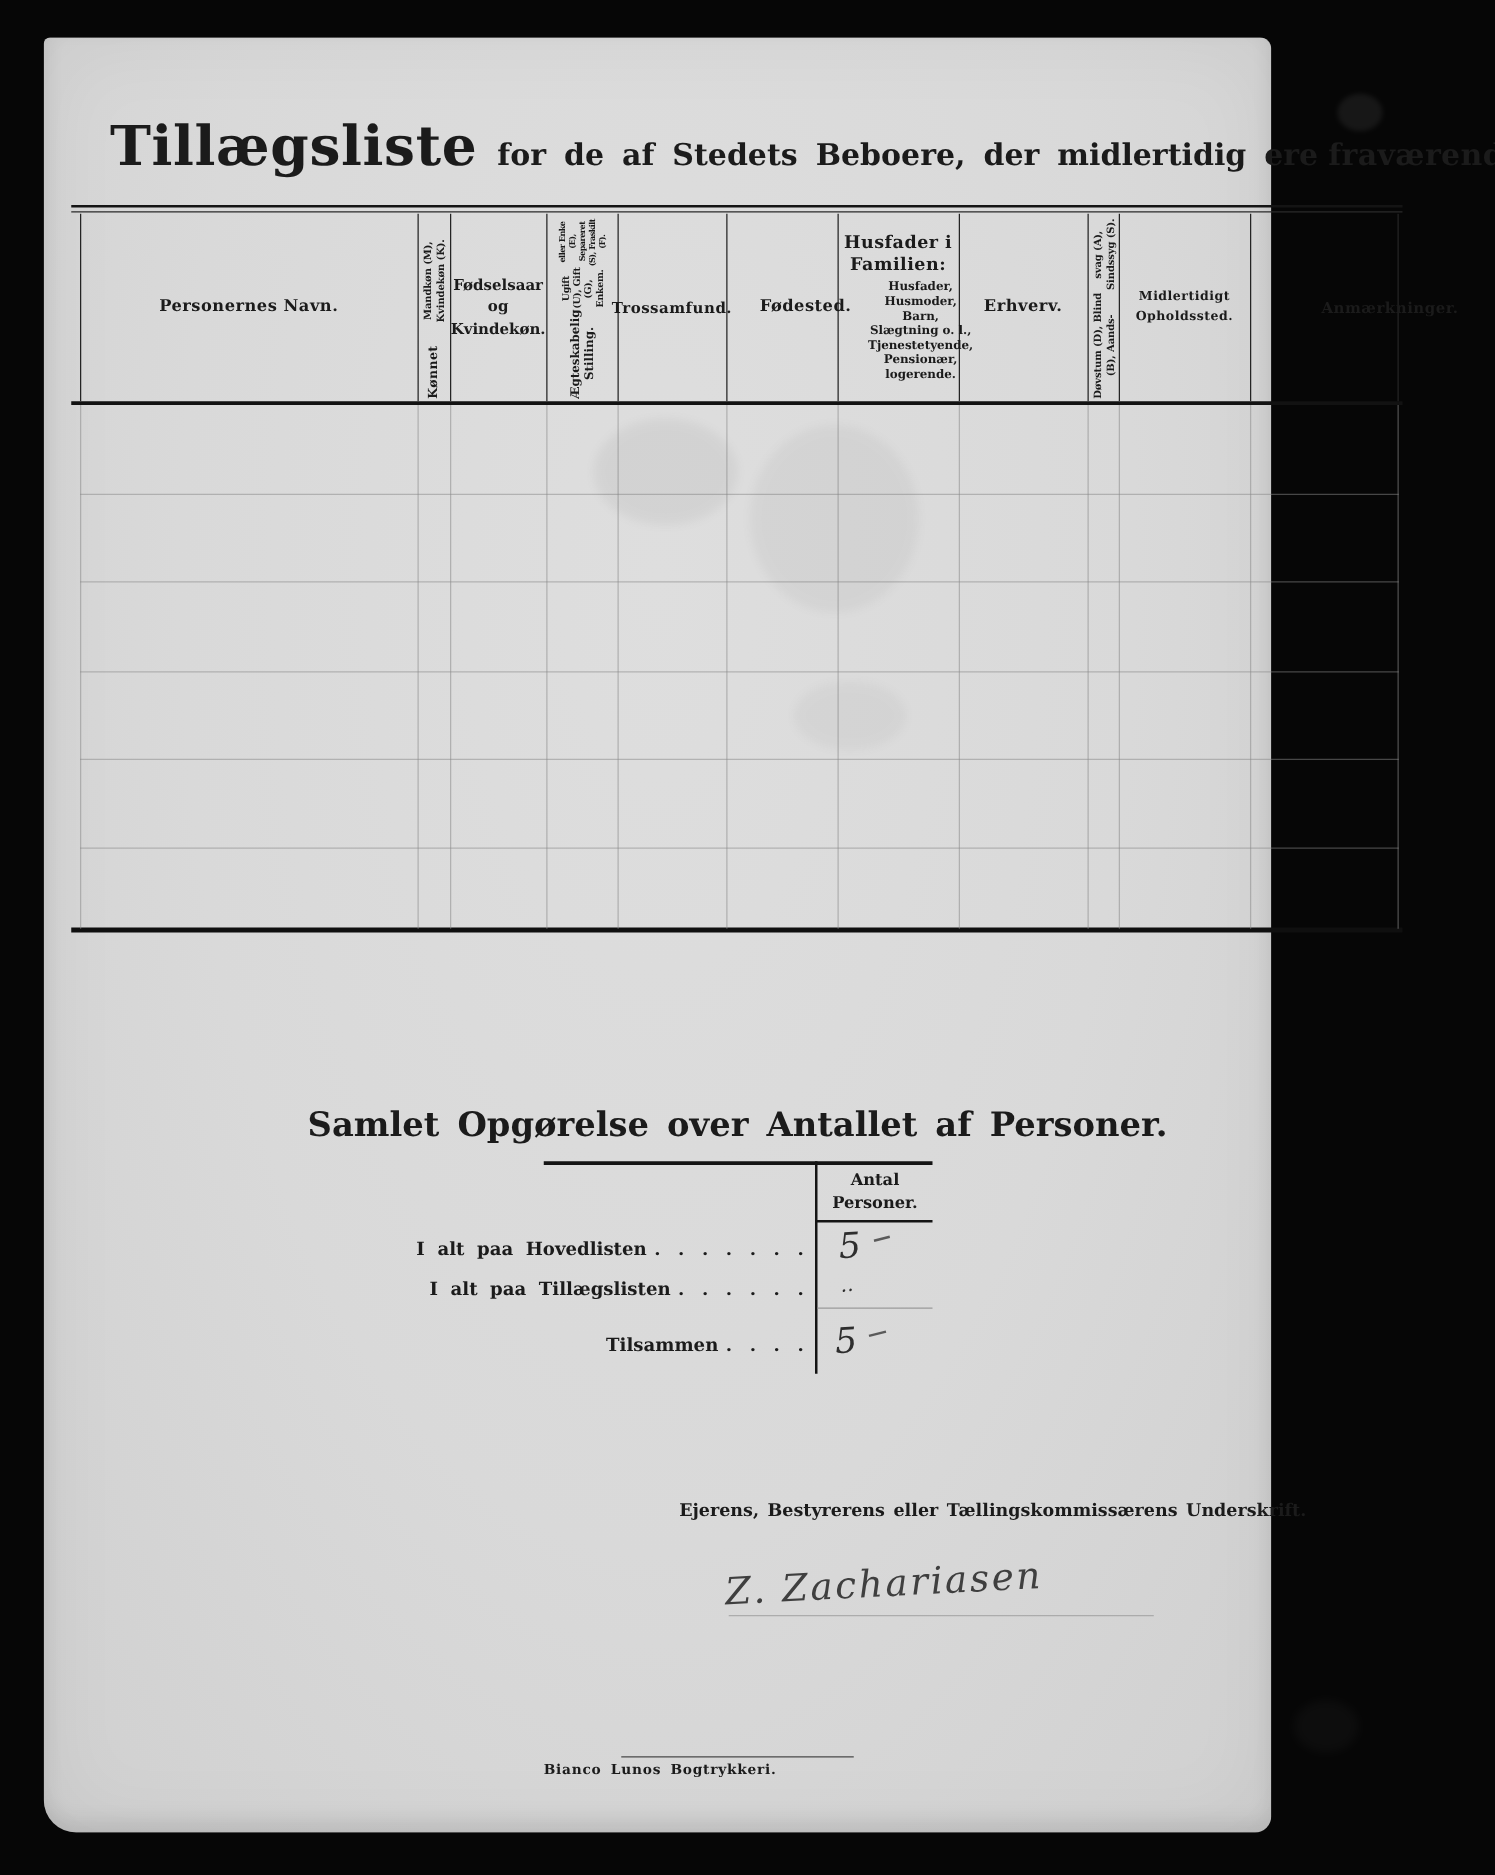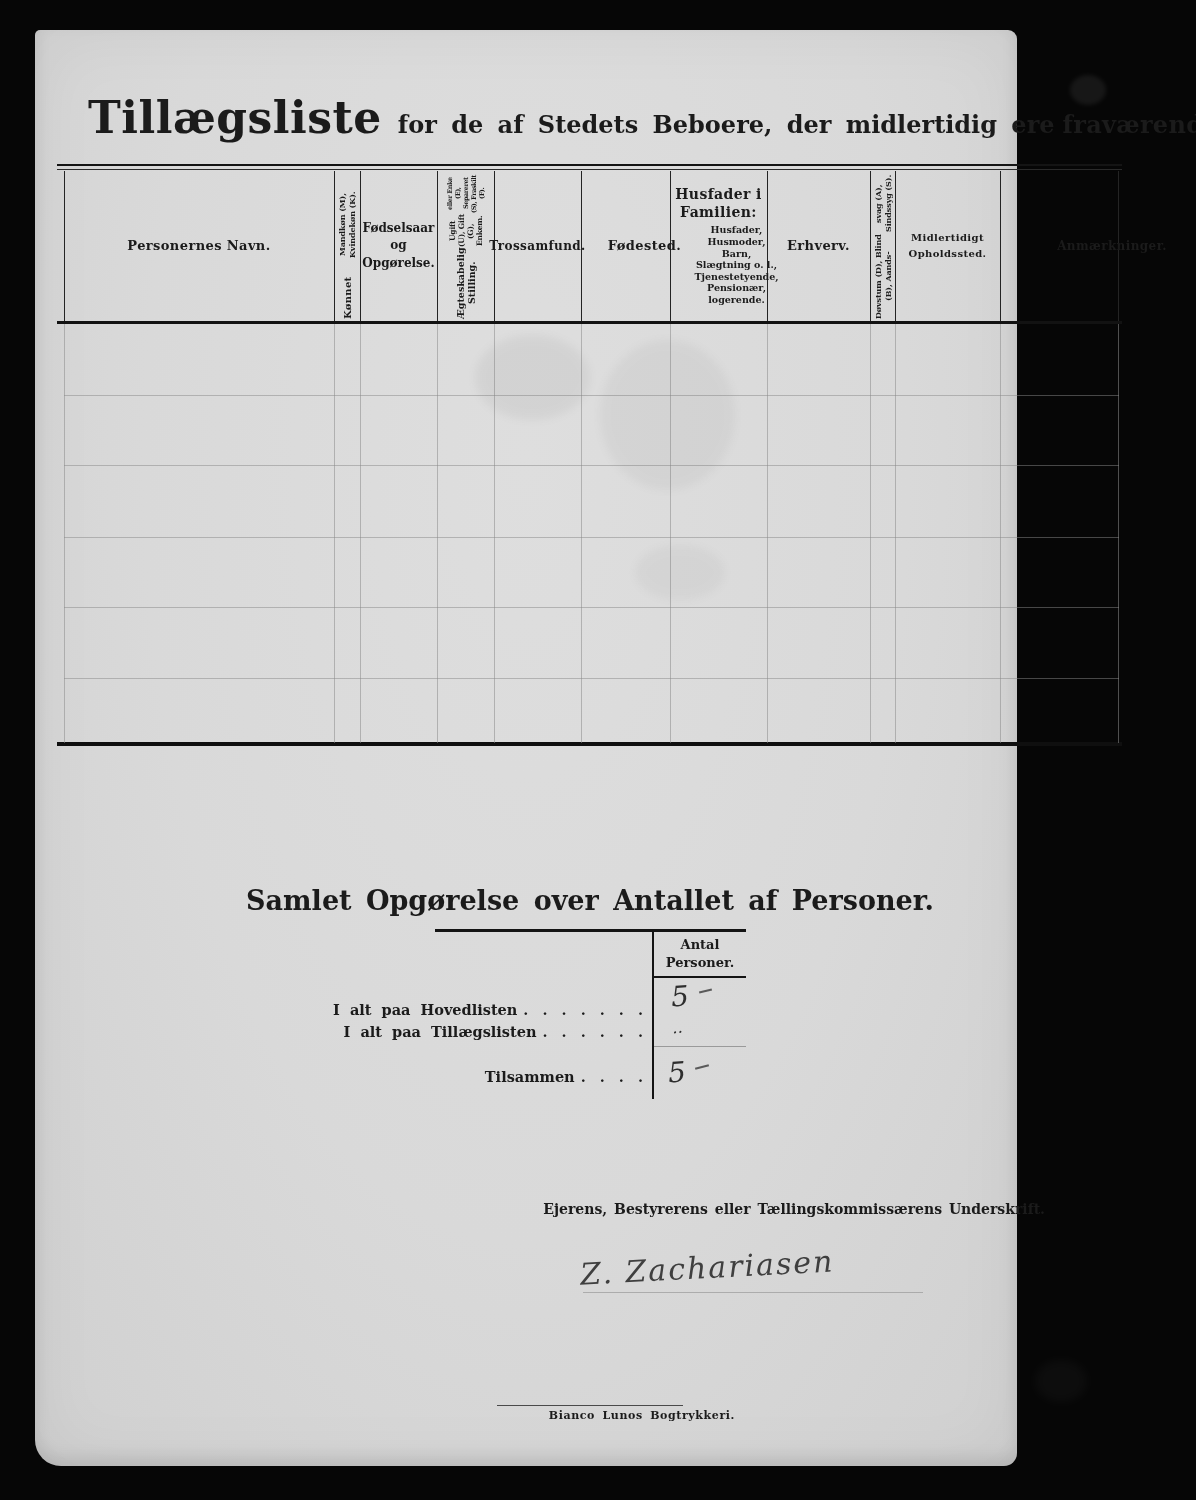--- a/index.html
+++ b/index.html
@@ -41,21 +41,21 @@
   .sum-row-label{position:absolute;left:280px;width:330px;text-align:right;font-size:14.5px;font-weight:bold;word-spacing:5px;white-space:nowrap;}
   .sum-dots{letter-spacing:2px;margin-left:6px;}
   .hand{font-style:italic;color:#2e2e2e;}
   .sum-val{position:absolute;font-size:28px;transform:rotate(-4deg);}
   .flour{position:absolute;height:2px;background:#3a3a3a;transform:rotate(-14deg);opacity:.8;}
   
   .sig-label{position:absolute;left:410px;top:1171px;width:600px;text-align:right;font-size:14px;font-weight:bold;word-spacing:2px;}
   .sig-name{position:absolute;left:545px;top:1220px;font-size:30px;font-style:italic;letter-spacing:2px;color:#3f3f3f;transform:rotate(-3deg);white-space:nowrap;}
   .sig-line{position:absolute;left:548px;top:1262px;width:340px;height:1px;background:#8f8f8f;opacity:.6;}
   .ftr-rule{position:absolute;left:462px;top:1375px;width:186px;height:1px;background:#4a4a4a;}
-  .ftr-text{position:absolute;left:400px;top:1379px;width:300px;text-align:right;font-size:11px;font-weight:bold;letter-spacing:.6px;word-spacing:3px;}
+  .ftr-text{position:absolute;left:400px;top:1379px;width:300px;text-align:left;font-size:11px;font-weight:bold;letter-spacing:.6px;word-spacing:3px;}
   
   .smudge{position:absolute;background:#555;border-radius:50%;filter:blur(4px);}
 </style>
 </head>
 <body>
 
 <div class="frame">
   <div class="paper">
 
     <header class="doc-title">
@@ -108,21 +108,21 @@
     <div class="hcell" style="left:299px;width:26px;">
       <div class="vwrap">
         <span class="v-a">Kønnet</span>
         <span class="v-b">Mandkøn (M), Kvindekøn (K).</span>
       </div>
     </div>
 
     <div class="hcell" style="left:325px;width:77px;">
       <span class="hc-md">Fødselsaar</span>
       <span class="hc-md">og</span>
-      <span class="hc-md">Opgørelse.</span>
+      <span class="hc-md">Kvindekøn.</span>
     </div>
 
     <div class="hcell" style="left:402px;width:57px;">
       <div class="vwrap">
         <span class="v-c">Ægteskabelig Stilling.</span>
         <span class="v-d">Ugift (U), Gift (G), Enkem.</span>
         <span class="v-e">eller Enke (E), Separeret (S), Fraskilt (F).</span>
       </div>
     </div>
 
@@ -168,21 +168,21 @@
 
     <div class="ln" style="left:400px;top:899px;width:311px;height:3px;background:#141414;"></div>
     <div class="ln" style="left:617px;top:899px;width:2px;height:170px;background:#141414;"></div>
 
     <div class="sum-antal">
       <span>Antal</span>
       <span>Personer.</span>
     </div>
     <div class="ln" style="left:617px;top:946px;width:94px;height:2px;background:#141414;"></div>
 
-    <div class="sum-row-label" style="top:961px;margin-top:10px;">
+    <div class="sum-row-label" style="top:961px;">
       <span>I alt paa Hovedlisten</span><span class="sum-dots">. . . . . . .</span>
     </div>
     <div class="sum-val hand" style="left:636px;top:950px;">5</div>
     <div class="flour" style="left:664px;top:960px;width:13px;"></div>
 
     <div class="sum-row-label" style="top:993px;">
       <span>I alt paa Tillægslisten</span><span class="sum-dots">. . . . . .</span>
     </div>
     <div class="sum-val hand" style="left:637px;top:988px;font-size:16px;transform:rotate(-6deg);">‥</div>
 

